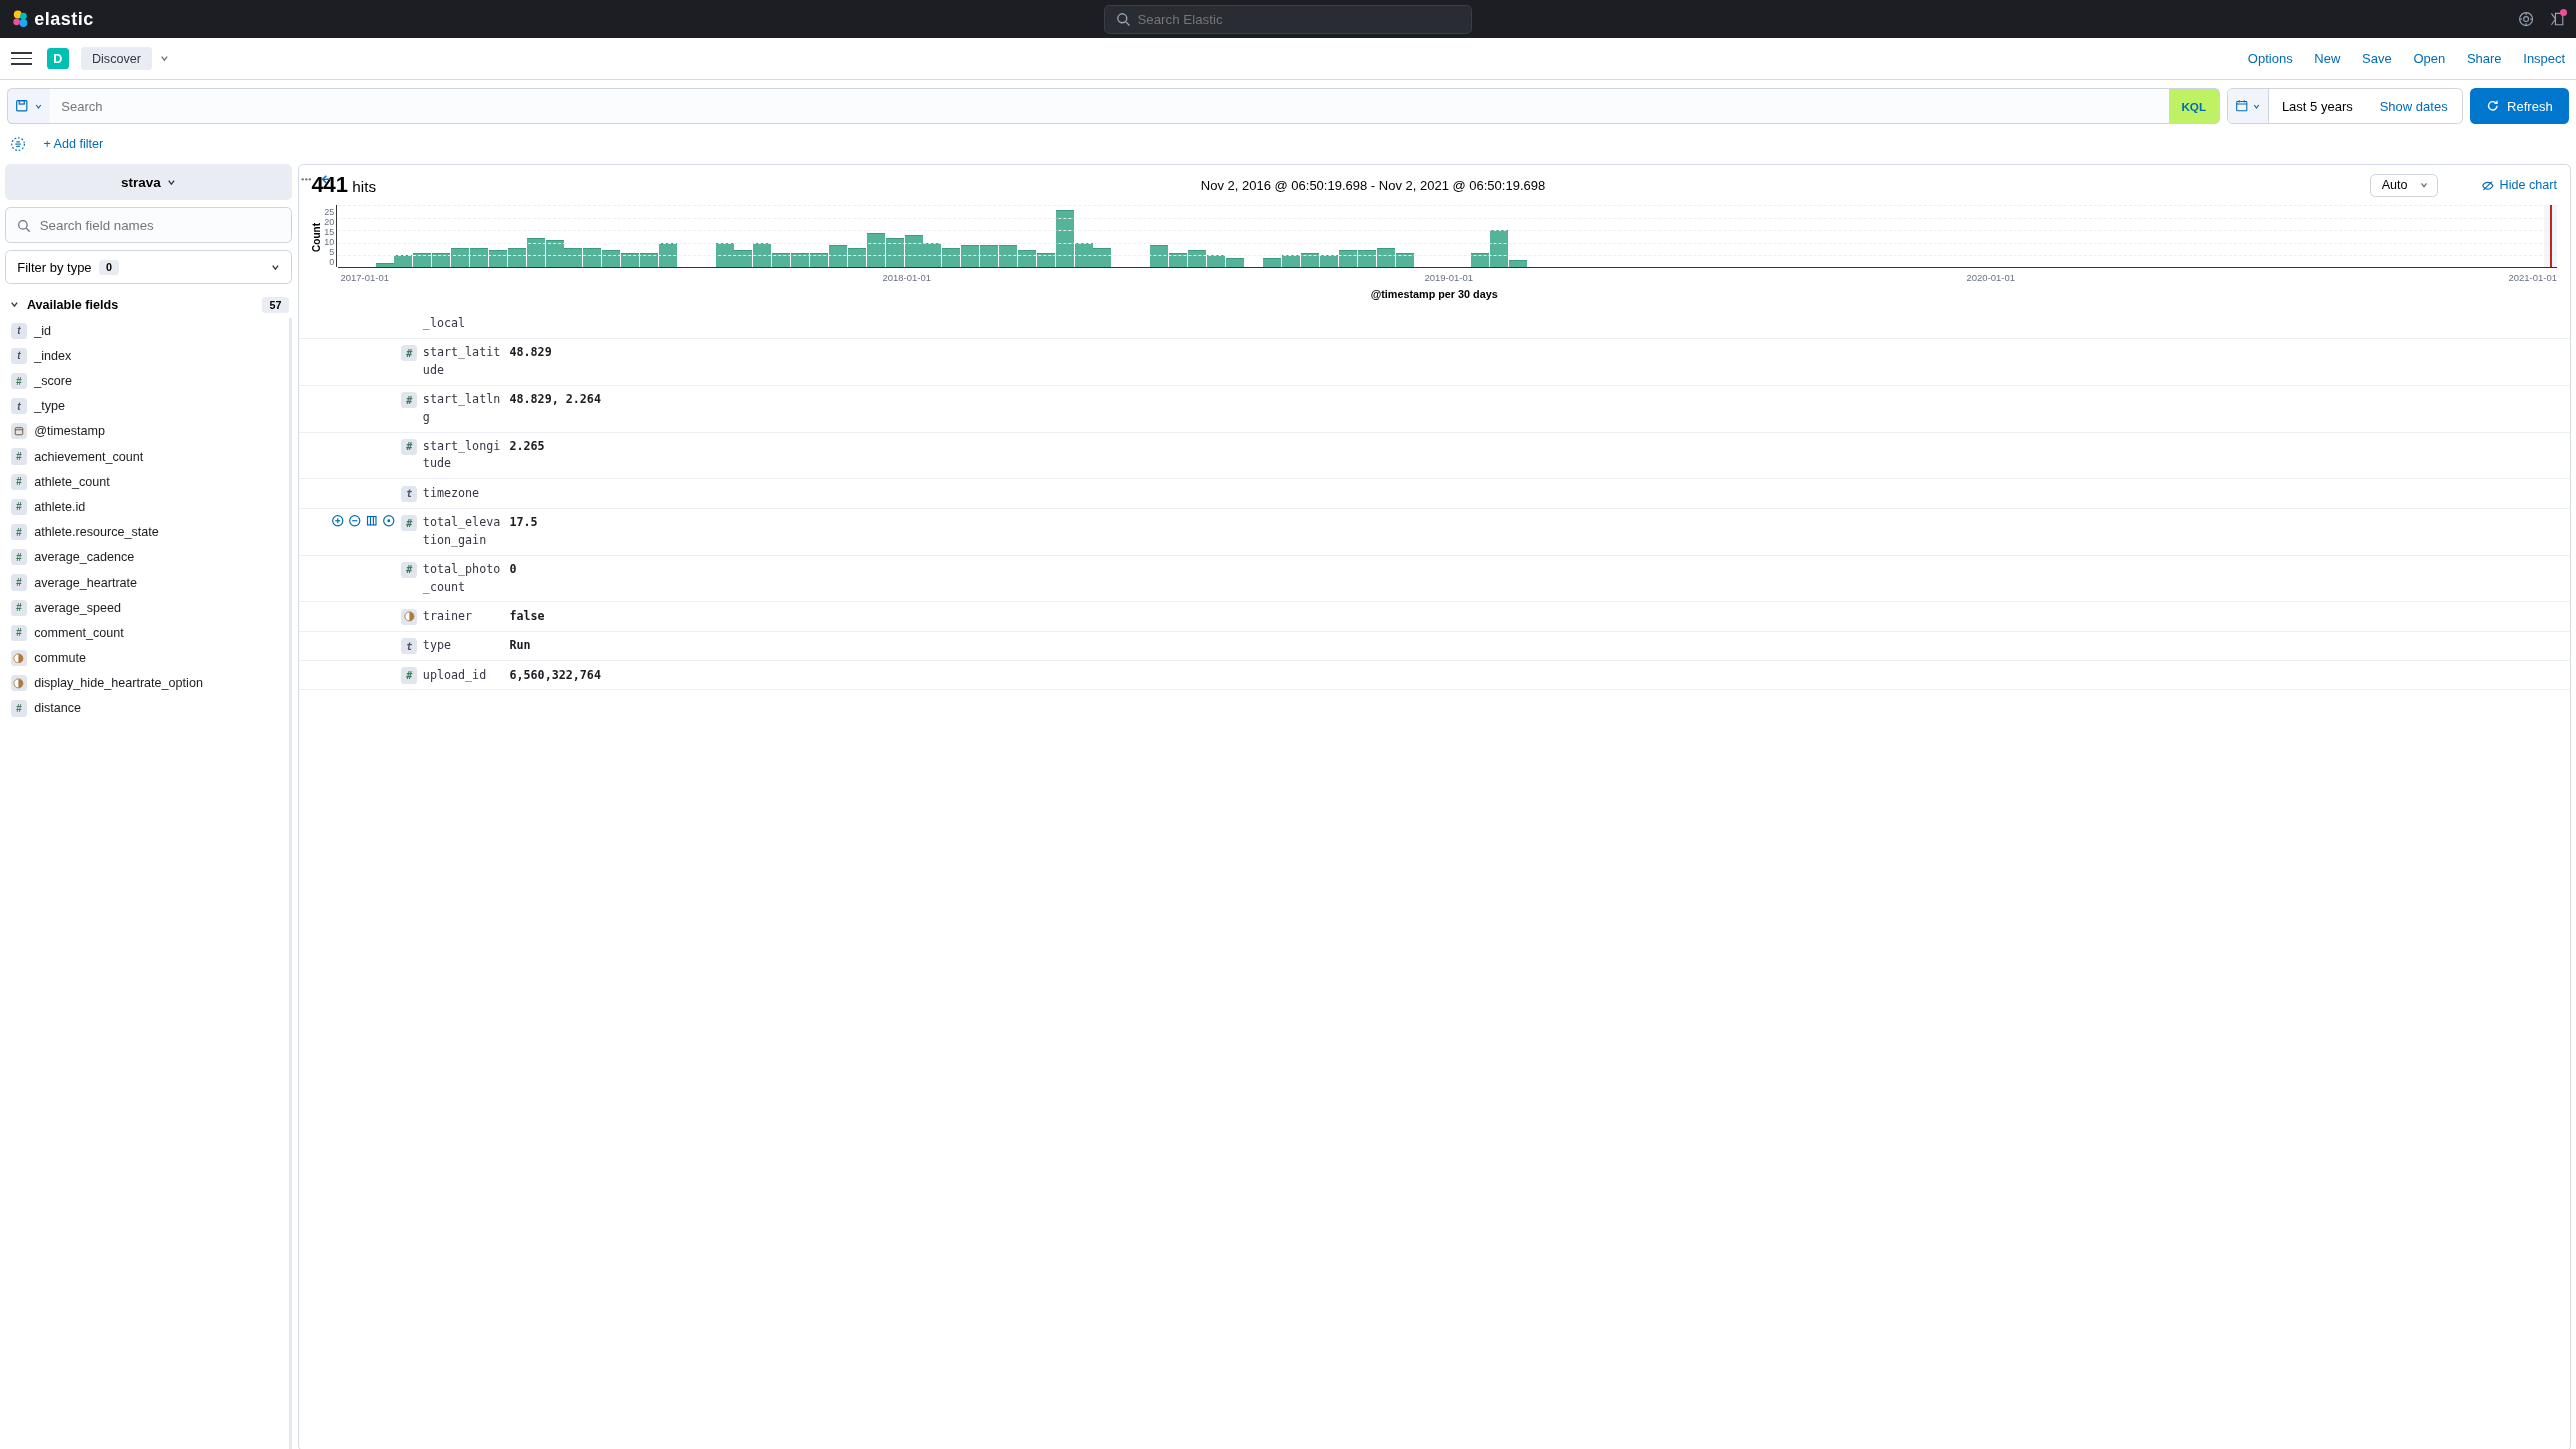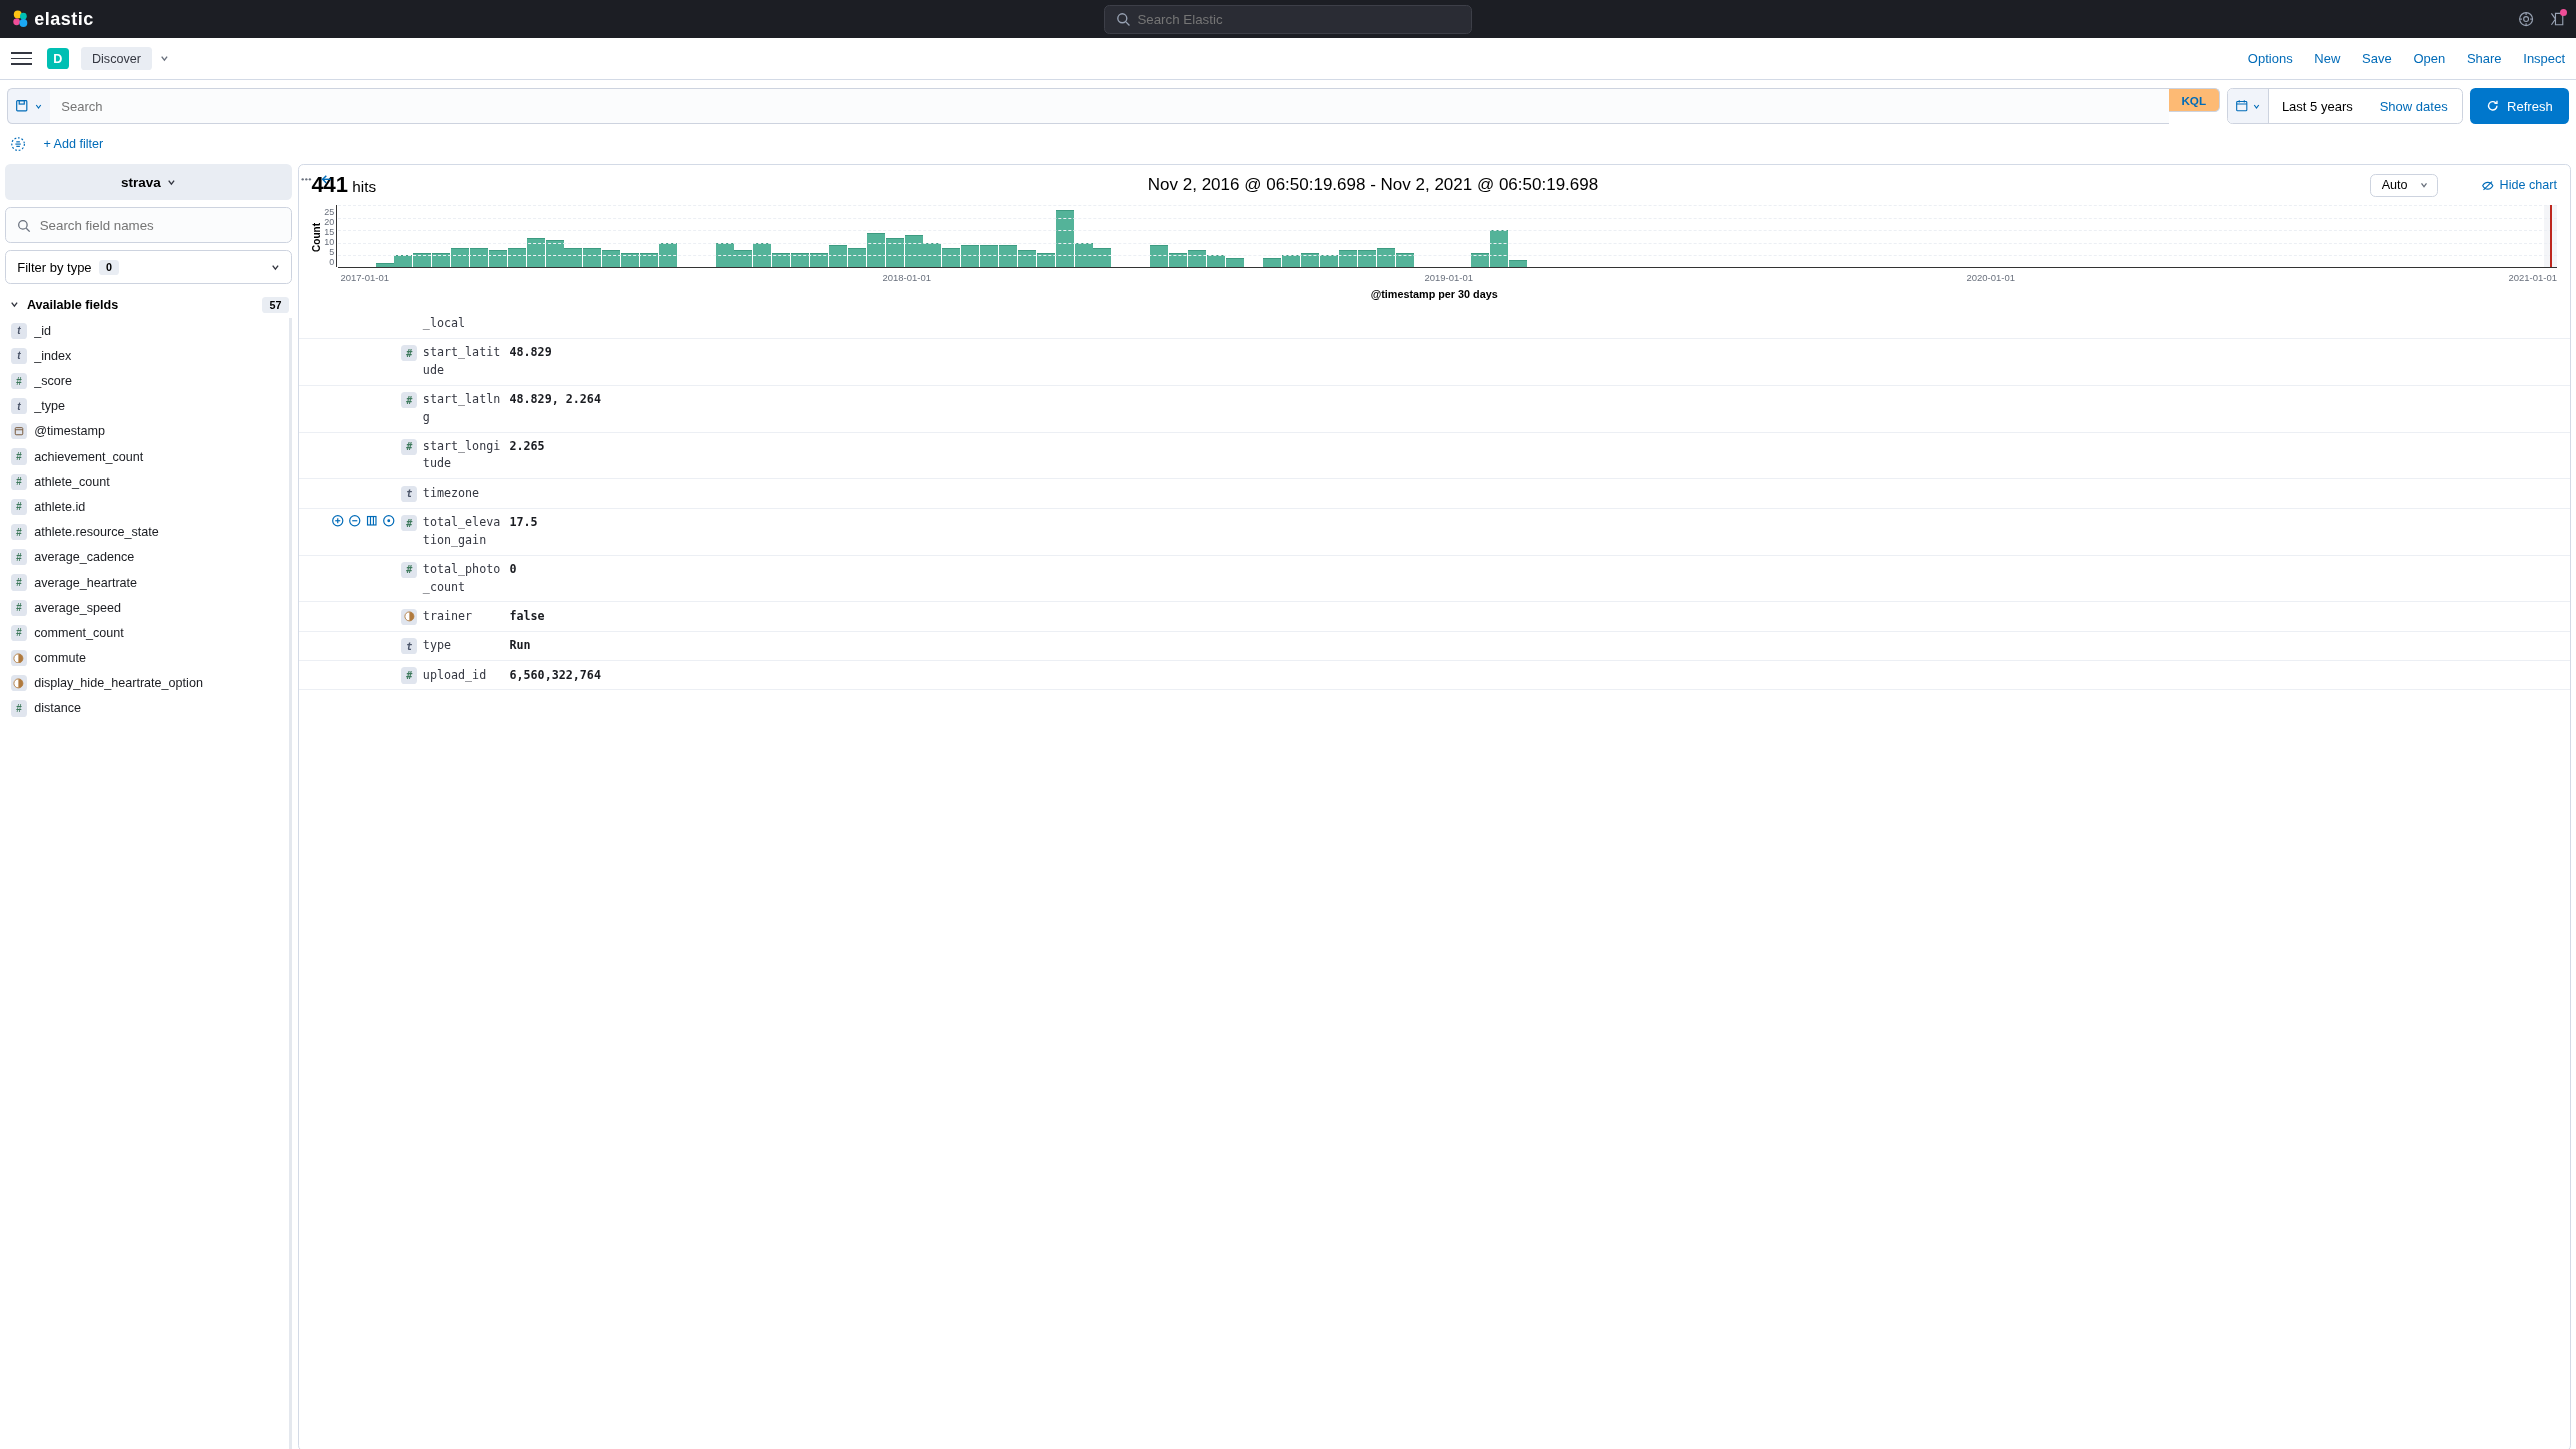--- a/index.html
+++ b/index.html
@@ -21,21 +21,21 @@
 .space-badge { width:21.7px; height:21.7px; background:#00bfb3; color:#fff; border-radius:3.6px; display:flex; align-items:center; justify-content:center; font-weight:700; font-size:12.6px; margin-left:14.4px; }
 .discover-pill { background:#e9edf3; border-radius:3.6px; padding:4.5px 10.8px; font-size:12.6px; color:#343741; margin-left:12.6px; font-weight:500; }
 .chevron-sm { margin-left:7.2px; color:#69707d; }
 .app-actions { margin-left:auto; display:flex; gap:21.7px; }
 .app-actions a { color:#006bb8; text-decoration:none; font-size:13px; }
 
 
 .query-row { display:flex; gap:7.2px; padding:8.1px 7.2px 0 7.2px; }
 .query-prefix { border:0.9px solid #cdd3df; border-radius:5.4px 0 0 5.4px; padding:0 7.2px; height:36px; display:flex; align-items:center; gap:5.4px; background:#f1f4fa; border-right:none; }
 .search-input { flex:1; border:0.9px solid #cdd3df; border-left:none; border-right:none; height:36px; padding:0 10.8px; font-size:13px; background:#fbfcfd; }
-.kql { border:0.9px solid #cdd3df; border-radius:0 5.4px 5.4px 0; border-left:none; height:24px; padding:0 12.6px; display:flex; align-items:center; font-weight:700; color:#006bb8; font-size:11.7px; background:#fdba74; }
+.kql { border:0.9px solid #cdd3df; border-radius:0 5.4px 5.4px 0; border-left:none; height:36px; padding:0 12.6px; display:flex; align-items:center; font-weight:700; color:#006bb8; font-size:11.7px; background:#bef264; }
 .date-group { display:flex; border:0.9px solid #cdd3df; border-radius:5.4px; height:36px; overflow:hidden; }
 .date-icon-btn { background:#f1f4fa; border-right:0.9px solid #cdd3df; padding:0 7.2px; display:flex; align-items:center; gap:3.6px; }
 .date-text { padding:0 12.6px; display:flex; align-items:center; font-size:13px; }
 .show-dates { color:#006bb8; padding:0 14.4px; display:flex; align-items:center; font-size:13px; }
 .refresh-btn { background:#07c; color:#fff; border-radius:5.4px; height:36px; padding:0 16.2px; display:flex; align-items:center; gap:7.2px; font-size:13px; font-weight:500; }
 
 
 .filter-row { display:flex; align-items:center; height:40px; padding:0 9px; gap:16.2px; }
 .saved-query-expand { color:#006bb8; border:0.9px solid transparent; }
 .add-filter { color:#006bb8; font-size:12.6px; font-weight:500; }
@@ -57,21 +57,21 @@
 .tb-t { background:#e0e5ee; color:#4a5468; font-style:italic; }
 .tb-n { background:#e0e5ee; color:#3e7a5c; font-style:italic; }
 .tb-d { background:#e0e5ee; color:#7a5b3e; }
 .tb-b { background:#e0e5ee; }
 
 
 .main { flex:1; border:0.9px solid #d3dae6; border-radius:5.4px; background:#fff; display:flex; flex-direction:column; overflow:hidden; }
 .hits-bar { display:flex; align-items:center; padding:7.2px 12.6px; gap:14.4px; }
 .hits-count { font-size:15.3px; }
 .hits-count b { font-weight:700; font-size:22px; }
-.date-range-text { margin:0 auto; text-align:center; font-size:17px; }
+.date-range-text { margin:0 auto; text-align:center; font-size:13px; }
 .interval-select { border:0.9px solid #cdd3df; border-radius:5.4px; height:23px; padding:0 29px 0 10.8px; font-size:12.6px; display:flex; align-items:center; position:relative; }
 .hide-chart { color:#006bb8; font-size:12.6px; display:flex; align-items:center; gap:5.4px; }
 
 
 .chart-wrap { padding:0 12.6px 5.4px 12.6px; }
 .chart-row { display:flex; align-items:center; }
 .y-label { writing-mode:vertical-rl; transform:rotate(180deg); font-size:10px; font-weight:700; margin-right:1.8px; }
 .y-ticks { display:flex; flex-direction:column; justify-content:space-between; height:60px; font-size:9px; color:#69707d; text-align:right; padding-right:3.6px; }
 .bars-area { flex:1; height:63px; display:flex; align-items:flex-end; border-bottom:0.9px solid #333; gap:0.9px; position:relative; }
 .bars-area::before{ content:""; position:absolute; left:-1.8px; top:0; bottom:0; width:0.9px; background:#333; }

